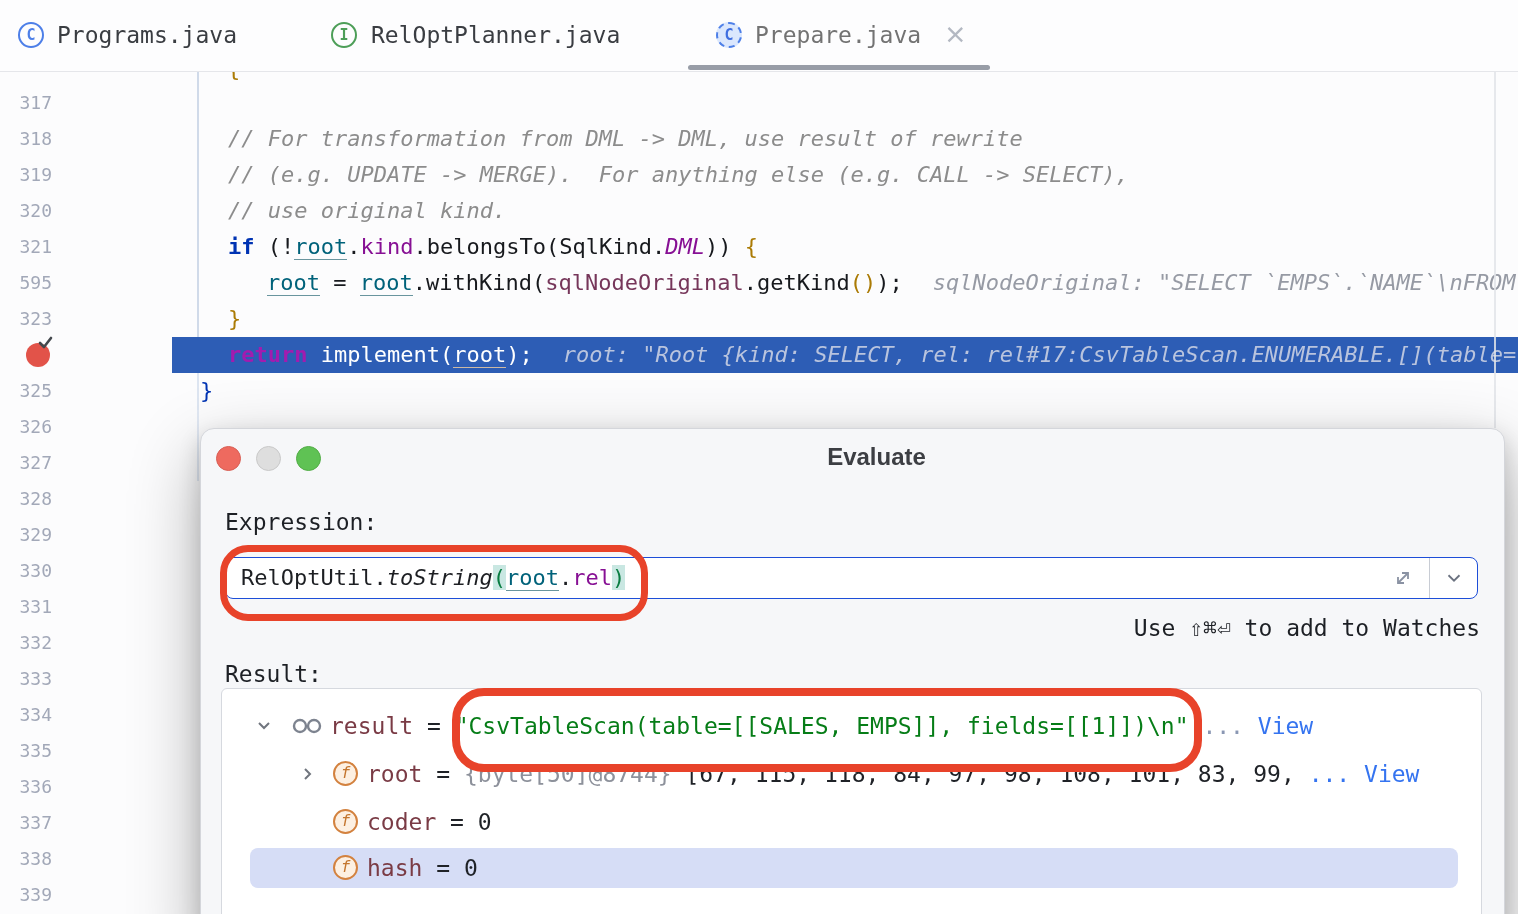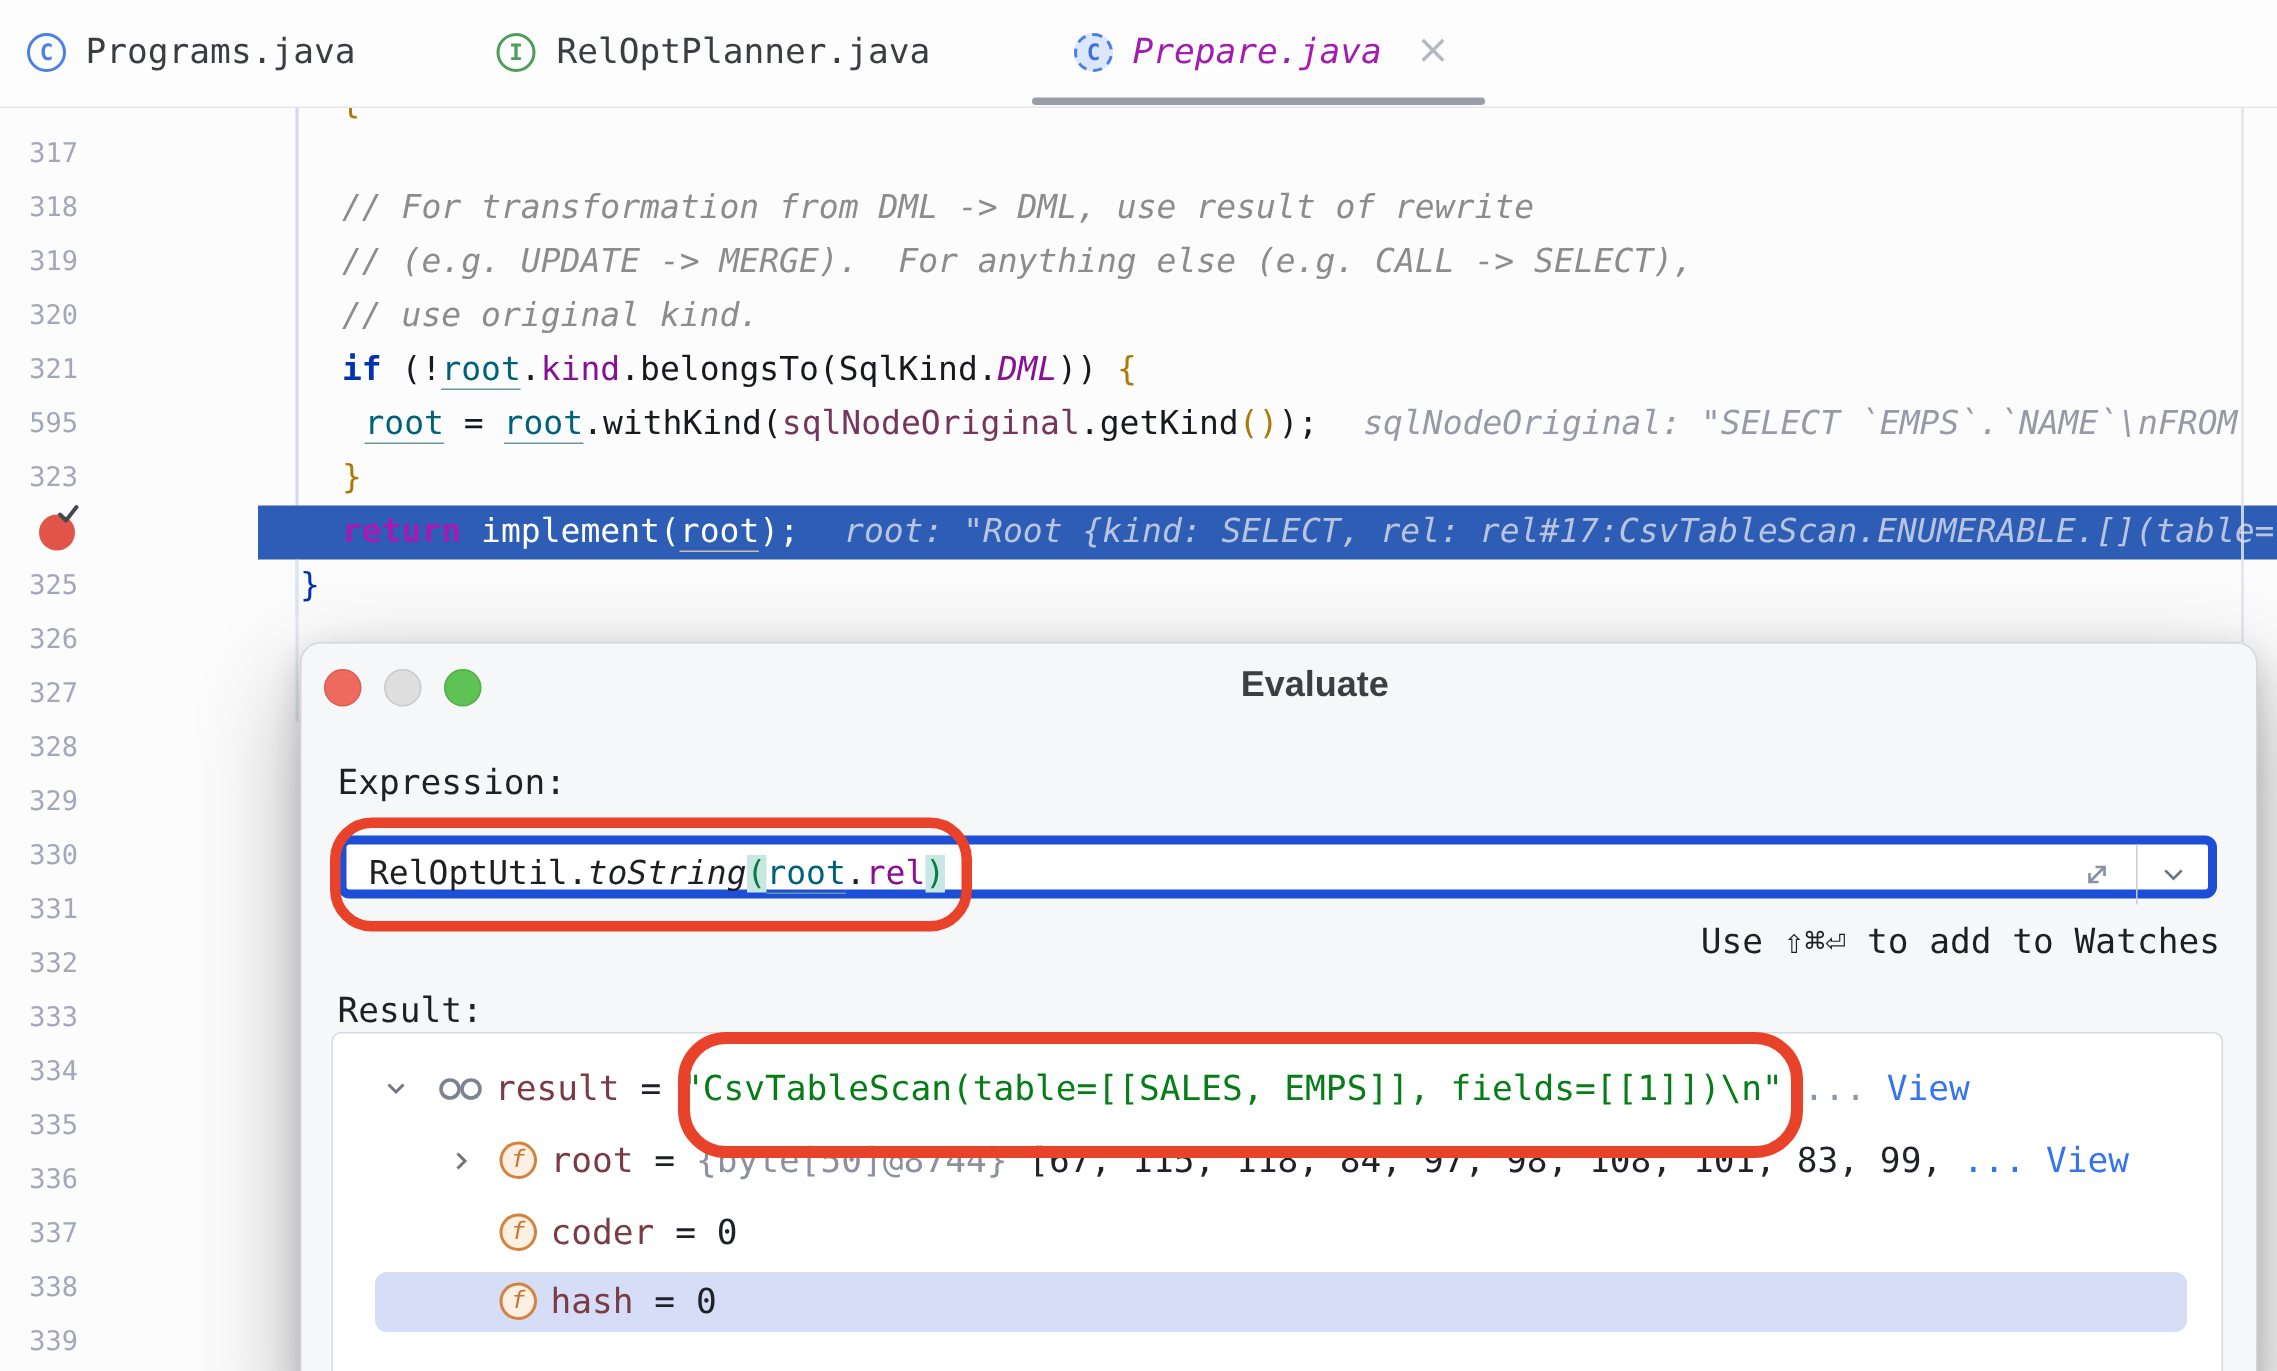--- a/index.html
+++ b/index.html
@@ -9,36 +9,36 @@
   #tabbar{position:absolute;left:0;top:0;width:1518px;height:71px;background:#fdfdfe;
           border-bottom:1px solid #e5e6ea;}
   .tab{position:absolute;top:0;height:71px;}
   .tab-icon{position:absolute;top:22px;width:26px;height:26px;border-radius:50%;
             box-sizing:border-box;display:flex;align-items:center;justify-content:center;
             font-size:15px;font-weight:bold;}
   .tab-icon.class{border:2px solid #4d7fe8;color:#4d7fe8;}
   .tab-icon.interface{border:2px solid #4d9e58;color:#4d9e58;}
   .tab-icon.class-dashed{border:2px dashed #4d7fe8;color:#3f6ee0;background:#dbe7fd;}
   .tab-label{position:absolute;top:0;height:71px;line-height:71px;font-size:23px;color:#3a3d42;white-space:pre;}
-  .tab-label.active{color:#a21caf;font-style:italic;}
+  .tab-label.active{color:#737373;}
   .tab-close{position:absolute;top:0;height:71px;line-height:68px;font-size:27px;color:#b3b8c2;
              font-family:"DejaVu Sans",sans-serif;cursor:default;}
   #tab-underline{position:absolute;left:688px;top:65px;width:302px;height:5px;border-radius:3px;background:#989da7;}
   
   #editor{position:absolute;left:0;top:72px;width:1518px;height:842px;overflow:hidden;background:#fcfcfd;}
   #gutter{position:absolute;left:0;top:13px;width:52px;}
   .ln{height:36px;line-height:36px;text-align:right;font-size:18px;color:#a2a8b8;white-space:pre;}
   #indent-guide{position:absolute;left:197px;top:0;width:2px;height:338px;background:rgba(205,216,232,0.95);}
   #indent-guide2{position:absolute;left:197px;top:301px;width:2px;height:108px;background:rgba(222,230,242,0.9);z-index:3;}
   #margin-guide{position:absolute;left:1494px;top:0;width:2px;height:356px;background:rgba(226,228,233,0.85);z-index:3;}
   #exec-line{position:absolute;left:172px;top:265px;width:1346px;height:36px;background:#2d5db5;z-index:1;}
   #code{position:absolute;left:200px;top:13px;right:0;z-index:2;}
   .cl{height:36px;line-height:36px;font-size:22px;color:#17191d;white-space:pre;}
   .ind1{padding-left:28px;}
-  .ind2{padding-left:43px;}
+  .ind2{padding-left:67px;}
   .tok-kw{color:#0033b3;font-weight:bold;}
   .tok-cmt{color:#8c8c8c;font-style:italic;}
   .tok-var{color:#00627a;border-bottom:1.5px solid #69959e;}
   .tok-fld{color:#871094;}
   .tok-fldi{color:#871094;font-style:italic;}
   .tok-mrn{color:#76365a;}
   .tok-gold{color:#ab7b05;}
   .tok-nav{color:#0033b3;}
   .tok-hint{color:#969aa4;font-style:italic;margin-left:30px;}
   .exec-txt{color:#ffffff;}
@@ -55,21 +55,21 @@
   .light{position:absolute;top:17px;width:23px;height:23px;border-radius:50%;}
   #light-red{left:15px;background:#ee6a5f;border:1px solid #d85f55;}
   #light-gray{left:55px;background:#dedede;border:1px solid #c9c9c9;}
   #light-green{left:95px;background:#5fc254;border:1px solid #52ad46;}
   #dlg-title{position:absolute;left:0;top:14px;width:100%;text-align:center;
              font-family:"Liberation Sans","DejaVu Sans",sans-serif;font-weight:bold;font-size:24px;color:#3c3e43;margin-left:24px;}
   .dlg-label{position:absolute;font-size:23px;color:#1d2025;}
   #expr-label{left:24px;top:80px;}
   #result-label{left:24px;top:232px;}
   #expr-field{position:absolute;left:24px;top:128px;width:1253px;height:42px;background:#ffffff;
-              border:6px solid #1d4ed8;border-radius:8px;box-sizing:border-box;}
+              border:1px solid #1d4ed8;border-radius:8px;box-sizing:border-box;}
   #expr-text{position:absolute;left:15px;top:0;height:40px;line-height:40px;font-size:22px;white-space:pre;color:#1d1f23;}
   .ex-it{font-style:italic;}
   .ex-paren{color:#0a7d42;background:#c9e7e2;}
   .ex-var{color:#00627a;border-bottom:1.5px solid #69959e;}
   .ex-fld{color:#871094;}
   #expr-expand{position:absolute;right:62px;top:8px;width:24px;height:24px;}
   #expr-dd{position:absolute;right:0;top:0;width:47px;height:40px;border-left:1px solid #c8ccd4;
            display:flex;align-items:center;justify-content:center;}
   #watches-hint{position:absolute;right:24px;top:186px;font-size:23px;color:#1c1f24;white-space:pre;
                 font-family:"DejaVu Sans Mono","DejaVu Sans",monospace;}

